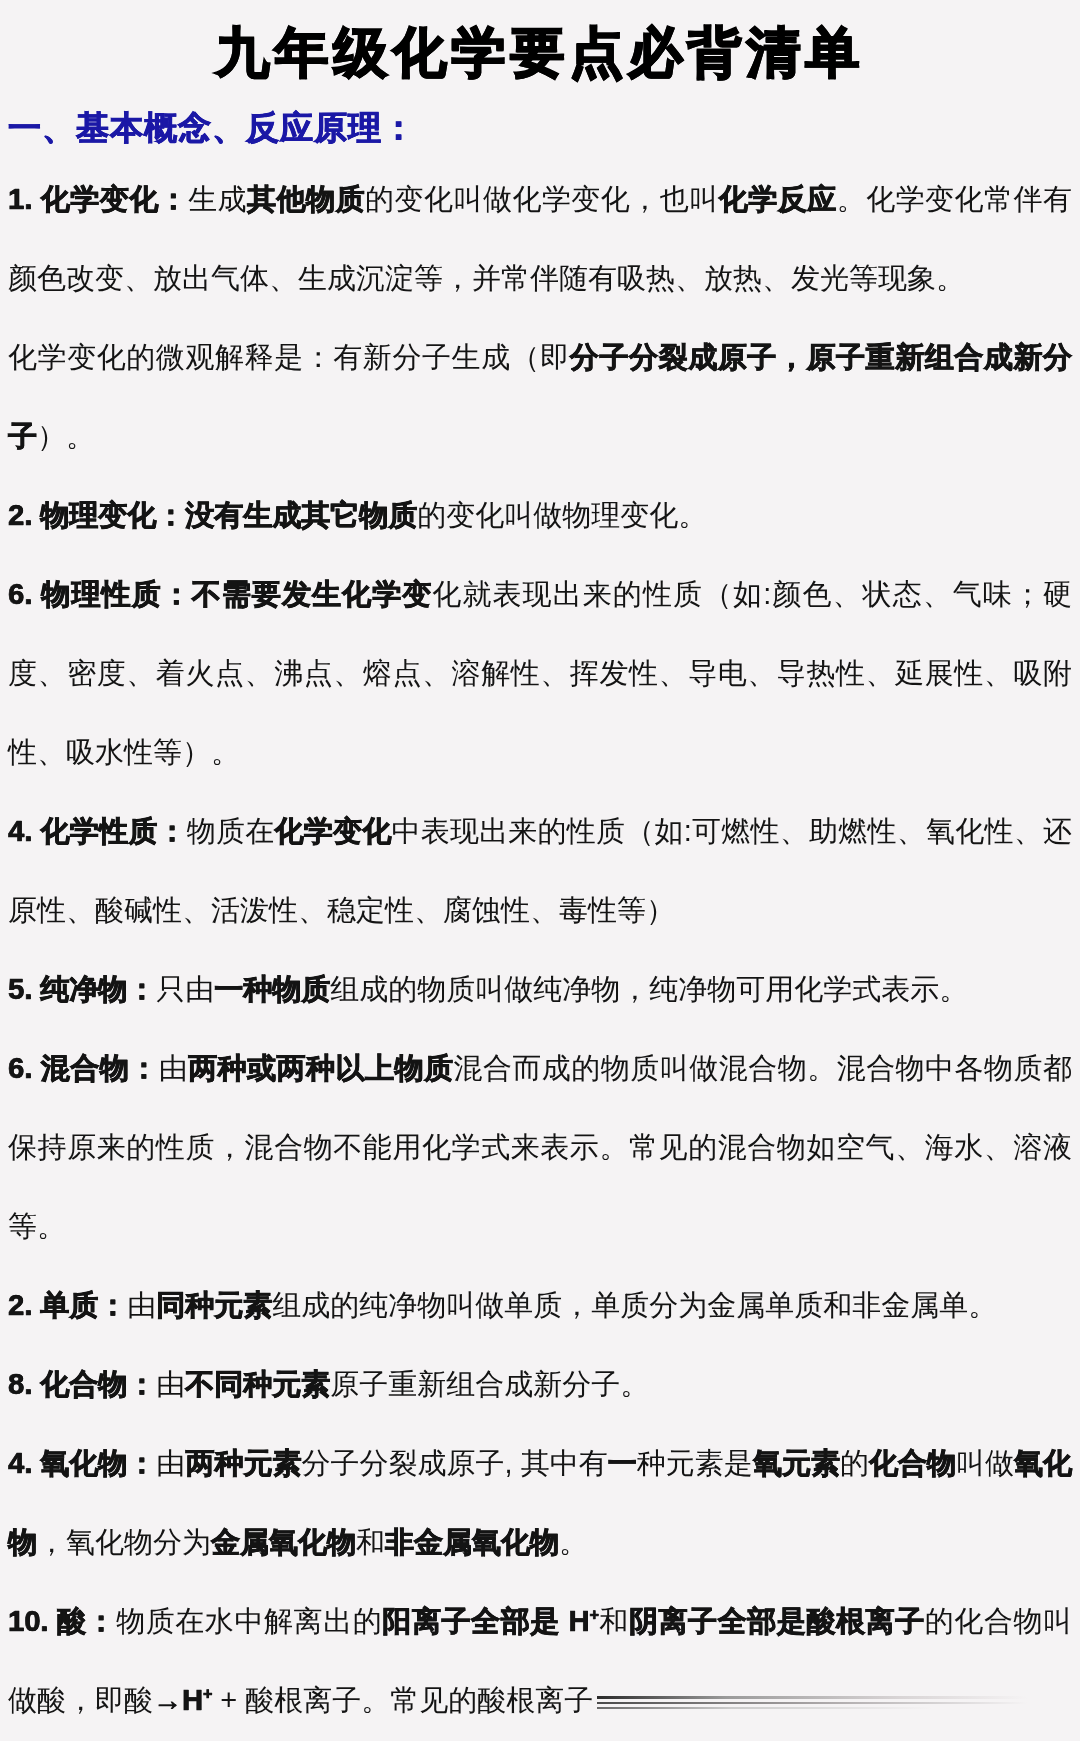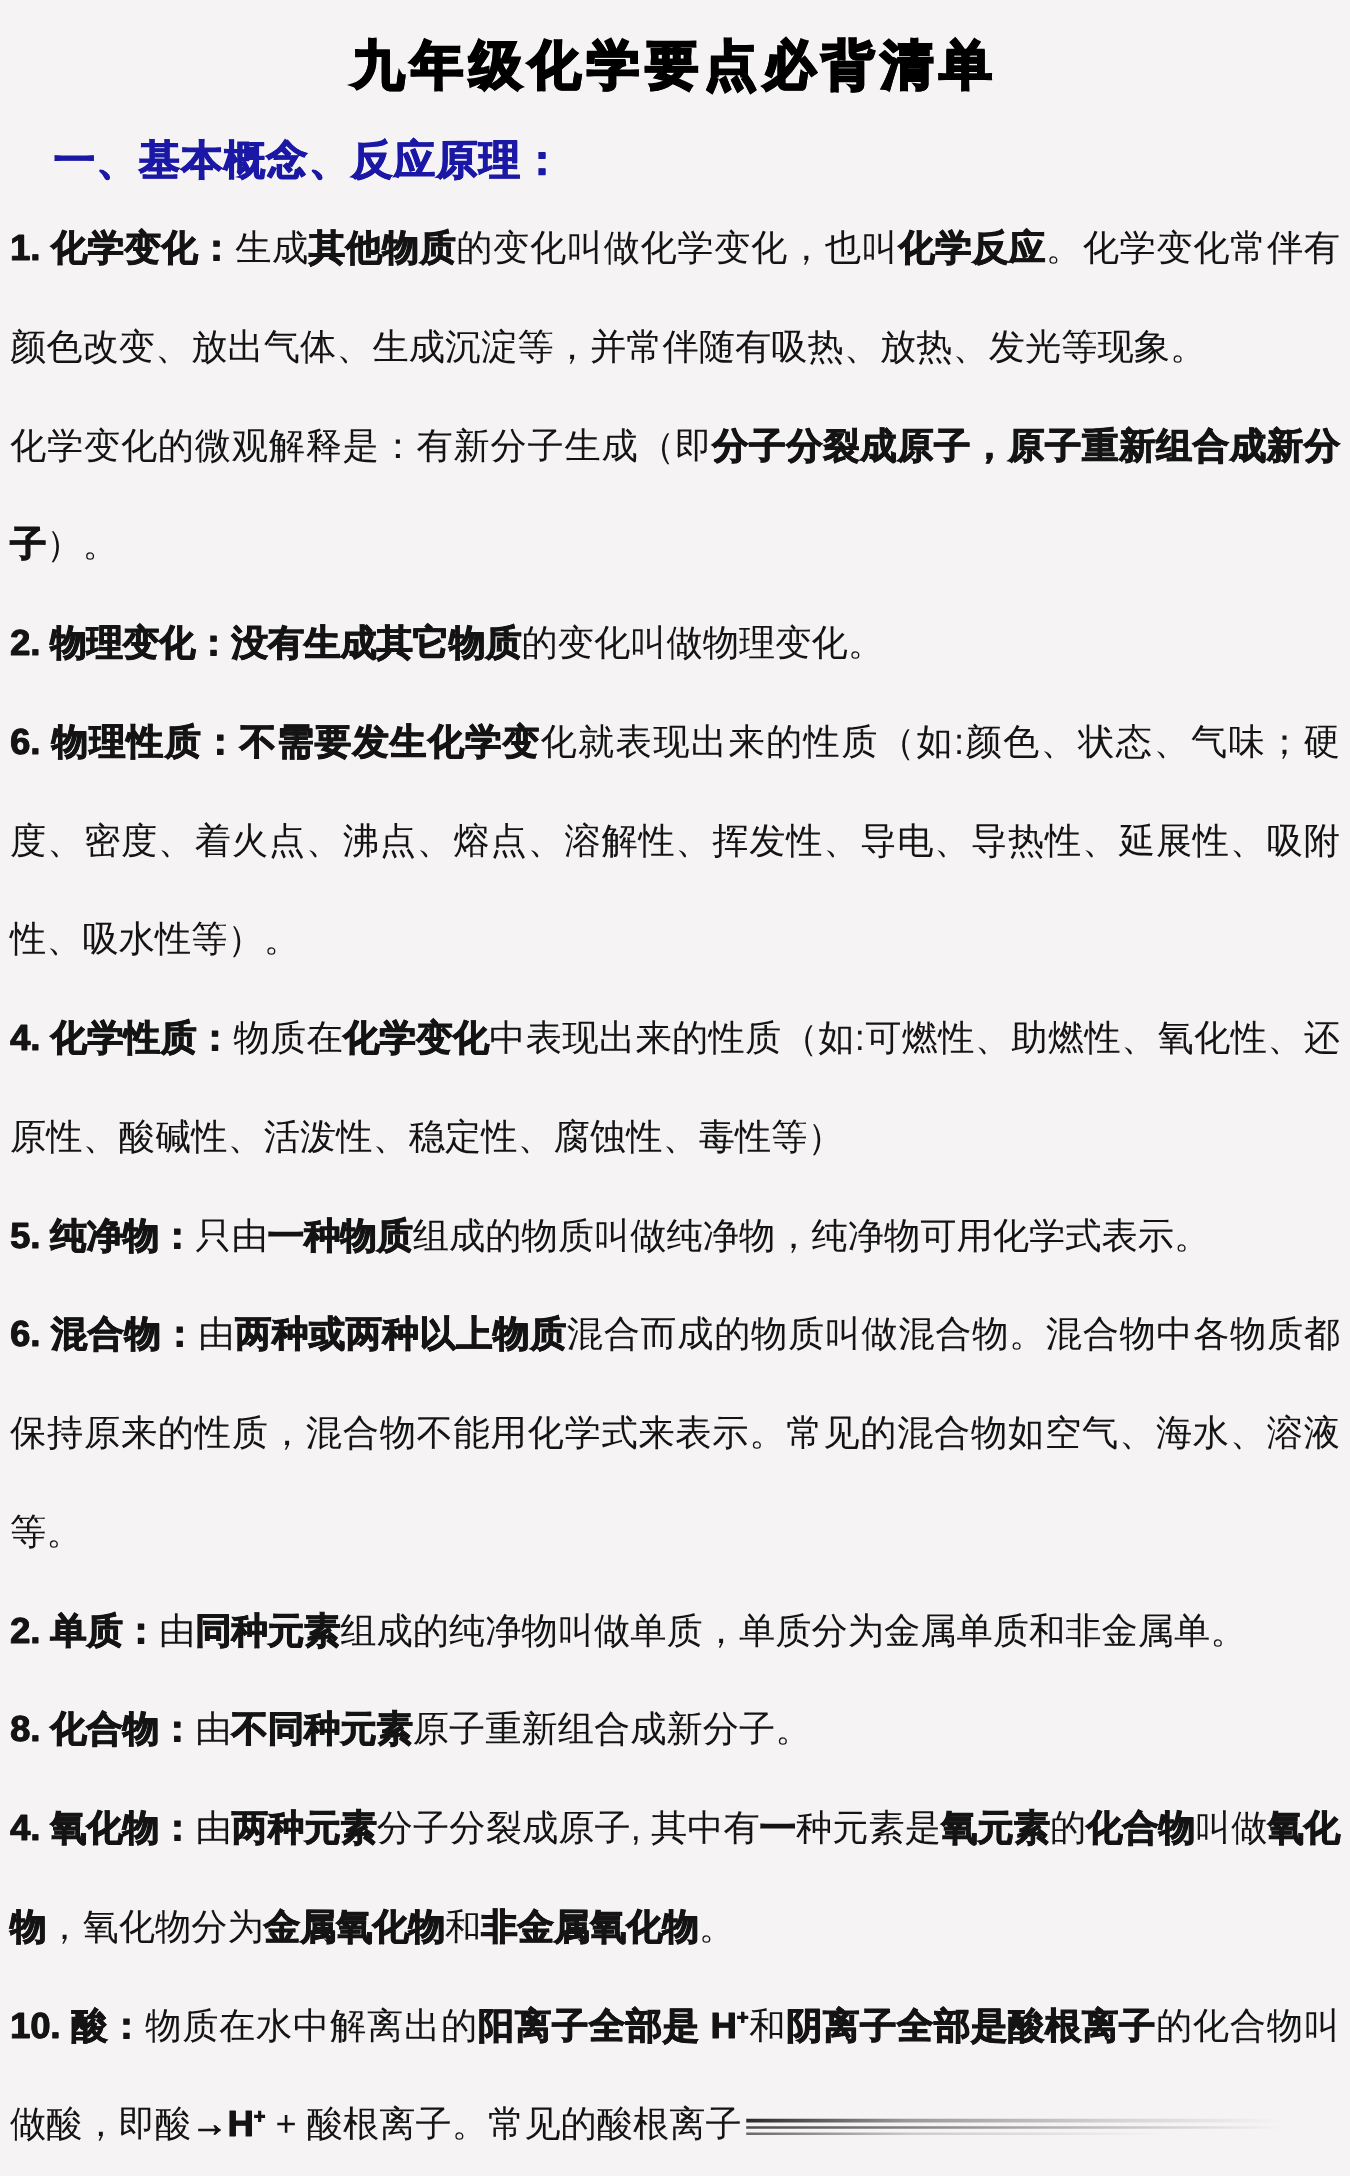--- a/index.html
+++ b/index.html
@@ -15,21 +15,21 @@
     width: 1080px;
     height: 1741px;
     padding: 10px 8px 0 8px;
     color: #161616;
   }
   .title {
     margin: 4px 0 0 0;
     height: 76px;
     line-height: 76px;
     text-align: center;
-    font-size: 42px;
+    font-size: 54px;
     font-weight: 900;
     letter-spacing: 5px;
     color: #000;
     -webkit-text-stroke: 2px #000;
     text-shadow: 1px 0 0 #000, -1px 0 0 #000, 0 1px 0 #000;
   }
   .section-heading {
     margin: 6px 0 0 0;
     height: 64px;
     line-height: 64px;
@@ -72,21 +72,21 @@
       linear-gradient(to right, #2a2a2a, #9a9a9a 30%, #d8d4d5 70%, rgba(245,243,244,0)) 0 2px / 100% 3px no-repeat,
       linear-gradient(to right, #4a4a4a, #b0acad 55%, rgba(245,243,244,0)) 0 8px / 100% 2px no-repeat,
       linear-gradient(to right, #6a6a6a, #cccccc 40%, rgba(245,243,244,0)) 0 13px / 78% 2px no-repeat;
   }
 </style>
 </head>
 <body style="background: rgb(245, 243, 244);">
 
 <div class="doc">
   <h1 class="title">九年级化学要点必背清单</h1>
-  <h2 class="section-heading" style="color: rgb(27, 24, 166); margin-left: 35px;">一、基本概念、反应原理：</h2>
+  <h2 class="section-heading" style="color: rgb(27, 24, 166);">一、基本概念、反应原理：</h2>
 
   <p class="para"><span><span class="b">1. 化学变化：</span><span>生成</span><span class="b u">其他物质</span><span>的变化叫做化学变化，也叫</span><span class="b u">化学反应</span><span>。化学变化常伴有颜色改变、放出气体、生成沉淀等，并常伴随有吸热、放热、发光等现象。</span></span></p>
   <p class="para"><span><span>化学变化的微观解释是：有新分子生成（即</span><span class="b u">分子分裂成原子，原子重新组合成新分子</span><span>）。</span></span></p>
   <p class="para"><span><span class="b">2. 物理变化：</span><span class="b u">没有生成其它物质</span><span>的变化叫做物理变化。</span></span></p>
   <p class="para"><span><span class="b">6. 物理性质：</span><span class="b u">不需要发生化学变</span><span>化就表现出来的性质（如:颜色、状态、气味；硬度、密度、着火点、沸点、熔点、溶解性、挥发性、导电、导热性、延展性、吸附性、吸水性等）。</span></span></p>
   <p class="para"><span><span class="b">4. 化学性质：</span><span>物质在</span><span class="b u">化学变化</span><span>中表现出来的性质（如:可燃性、助燃性、氧化性、还原性、酸碱性、活泼性、稳定性、腐蚀性、毒性等）</span></span></p>
   <p class="para"><span><span class="b">5. 纯净物：</span><span>只由</span><span class="b u">一种物质</span><span>组成的物质叫做纯净物，纯净物可用化学式表示。</span></span></p>
   <p class="para"><span><span class="b">6. 混合物：</span><span>由</span><span class="b u">两种或两种以上物质</span><span>混合而成的物质叫做混合物。混合物中各物质都保持原来的性质，混合物不能用化学式来表示。常见的混合物如空气、海水、溶液等。</span></span></p>
   <p class="para"><span><span class="b">2. 单质：</span><span>由</span><span class="b u">同种元素</span><span>组成的纯净物叫做单质，单质分为金属单质和非金属单。</span></span></p>
   <p class="para"><span><span class="b">8. 化合物：</span><span>由</span><span class="b u">不同种元素</span><span>原子重新组合成新分子。</span></span></p>

